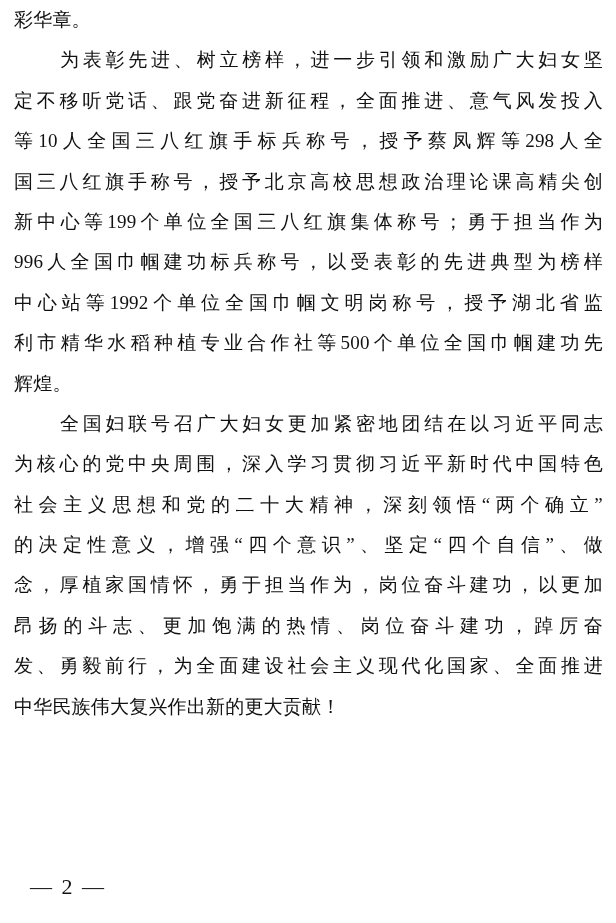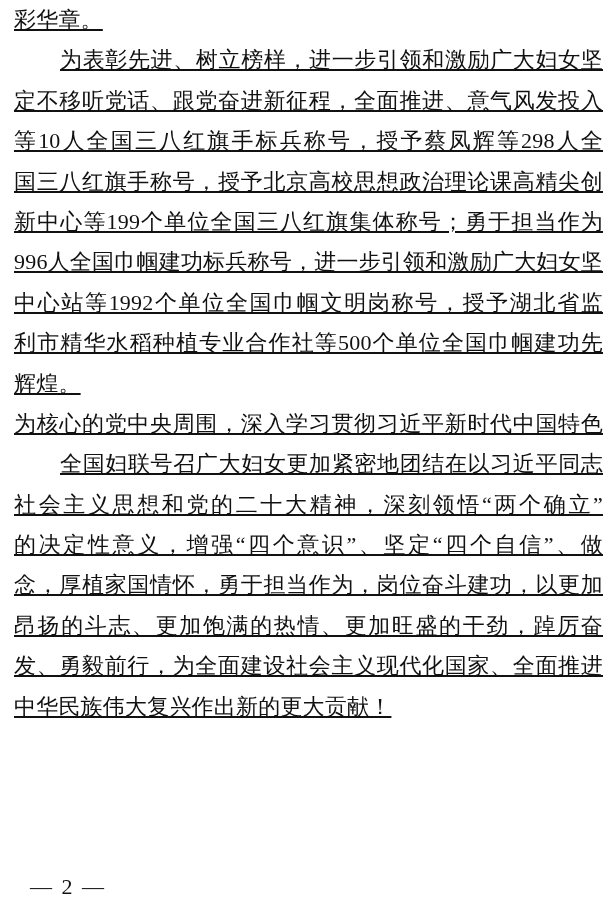--- a/index.html
+++ b/index.html
@@ -15,28 +15,27 @@
     font-family: "Liberation Serif", "DejaVu Serif", serif;
     color: #111111;
   }
   .page {
     position: absolute;
     top: 0;
     left: 14px;
     width: 589px;
   }
   .line {
-    font-size: 22px;
+    font-size: 19px;
     height: 40.4px;
     line-height: 40.4px;
     text-align: justify;
     text-align-last: justify;
     letter-spacing: 0.2px;
     white-space: nowrap;
-    text-decoration: underline;
   }
   .line.indent {
     padding-left: 46px;
   }
   .line.para-end {
     text-align: left;
     text-align-last: left;
   }
   .footer {
     position: absolute;
@@ -51,27 +50,27 @@
 </head>
 <body>
 
 <div class="page">
   <div class="line para-end">彩华章。</div>
   <div class="line indent">为表彰先进、树立榜样，进一步引领和激励广大妇女坚</div>
   <div class="line">定不移听党话、跟党奋进新征程，全面推进、意气风发投入</div>
   <div class="line">等10人全国三八红旗手标兵称号，授予蔡凤辉等298人全</div>
   <div class="line">国三八红旗手称号，授予北京高校思想政治理论课高精尖创</div>
   <div class="line">新中心等199个单位全国三八红旗集体称号；勇于担当作为</div>
-  <div class="line">996人全国巾帼建功标兵称号，进一步引领和激励广大妇女坚</div>
+  <div class="line">996人全国巾帼建功标兵称号，以受表彰的先进典型为榜样</div>
   <div class="line">中心站等1992个单位全国巾帼文明岗称号，授予湖北省监</div>
   <div class="line">利市精华水稻种植专业合作社等500个单位全国巾帼建功先</div>
   <div class="line para-end">辉煌。</div>
+  <div class="line indent">全国妇联号召广大妇女更加紧密地团结在以习近平同志</div>
   <div class="line">为核心的党中央周围，深入学习贯彻习近平新时代中国特色</div>
-  <div class="line indent">全国妇联号召广大妇女更加紧密地团结在以习近平同志</div>
   <div class="line">社会主义思想和党的二十大精神，深刻领悟“两个确立”</div>
   <div class="line">的决定性意义，增强“四个意识”、坚定“四个自信”、做</div>
   <div class="line">念，厚植家国情怀，勇于担当作为，岗位奋斗建功，以更加</div>
-  <div class="line">昂扬的斗志、更加饱满的热情、更加旺盛的干劲，踔厉奋</div>
+  <div class="line">昂扬的斗志、更加饱满的热情、岗位奋斗建功，踔厉奋</div>
   <div class="line">发、勇毅前行，为全面建设社会主义现代化国家、全面推进</div>
   <div class="line para-end">中华民族伟大复兴作出新的更大贡献！</div>
 </div>
 
 <div class="footer">— 2 —</div>
 
 </body></html>

